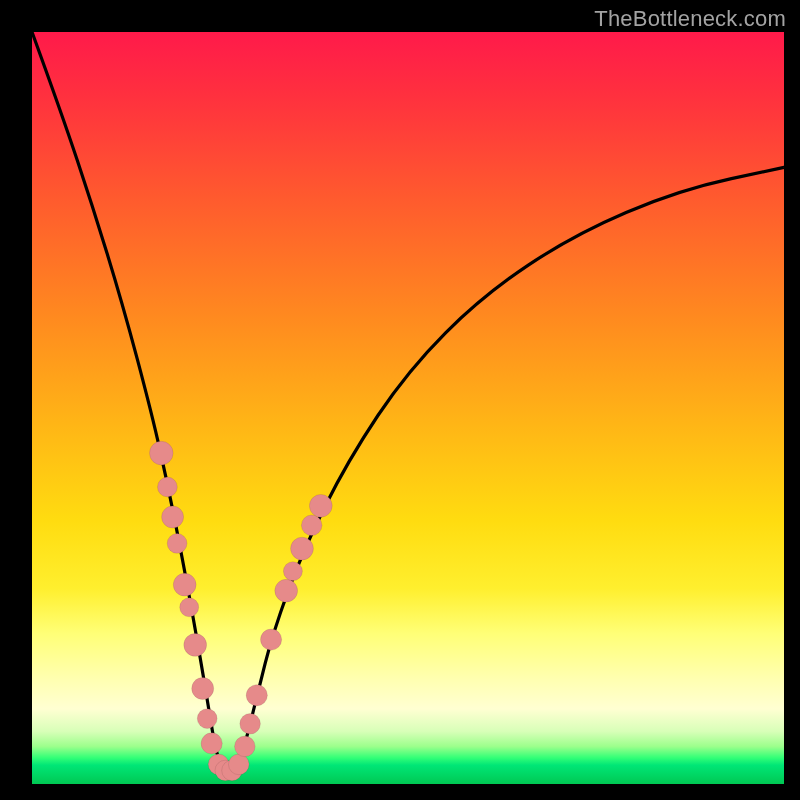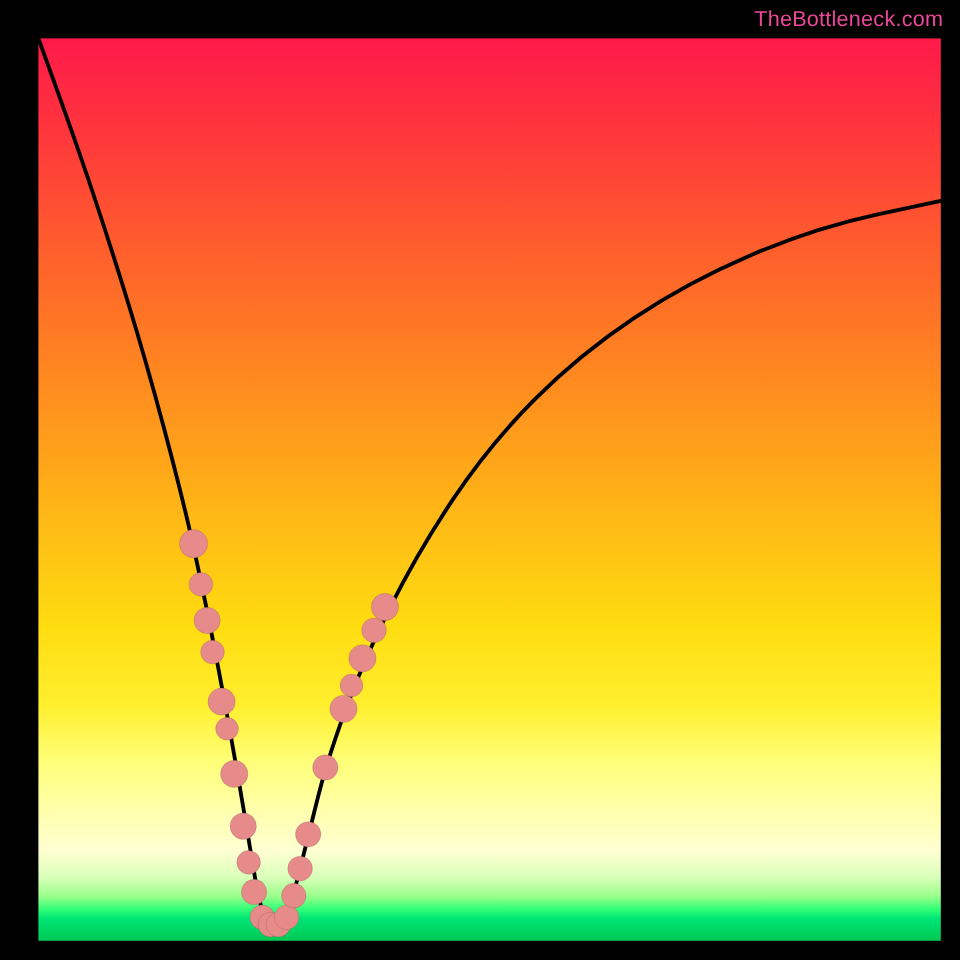--- a/index.html
+++ b/index.html
@@ -40,22 +40,22 @@
       #9cff8c 95%,
       #33ff77 96.5%,
       #00e676 97.5%,
       #00c853 100%
     );
   }
   .watermark {
     position: absolute;
     top: 6px;
     right: 14px;
-    color: #ec4899;
-    font-size: 18px;
+    color: #a3a3a3;
+    font-size: 22px;
     letter-spacing: 0.2px;
     font-weight: 500;
     user-select: none;
   }
   svg.curve {
     position: absolute;
     left: 0; top: 0;
     width: 752px; height: 752px;
     overflow: visible;
   }

